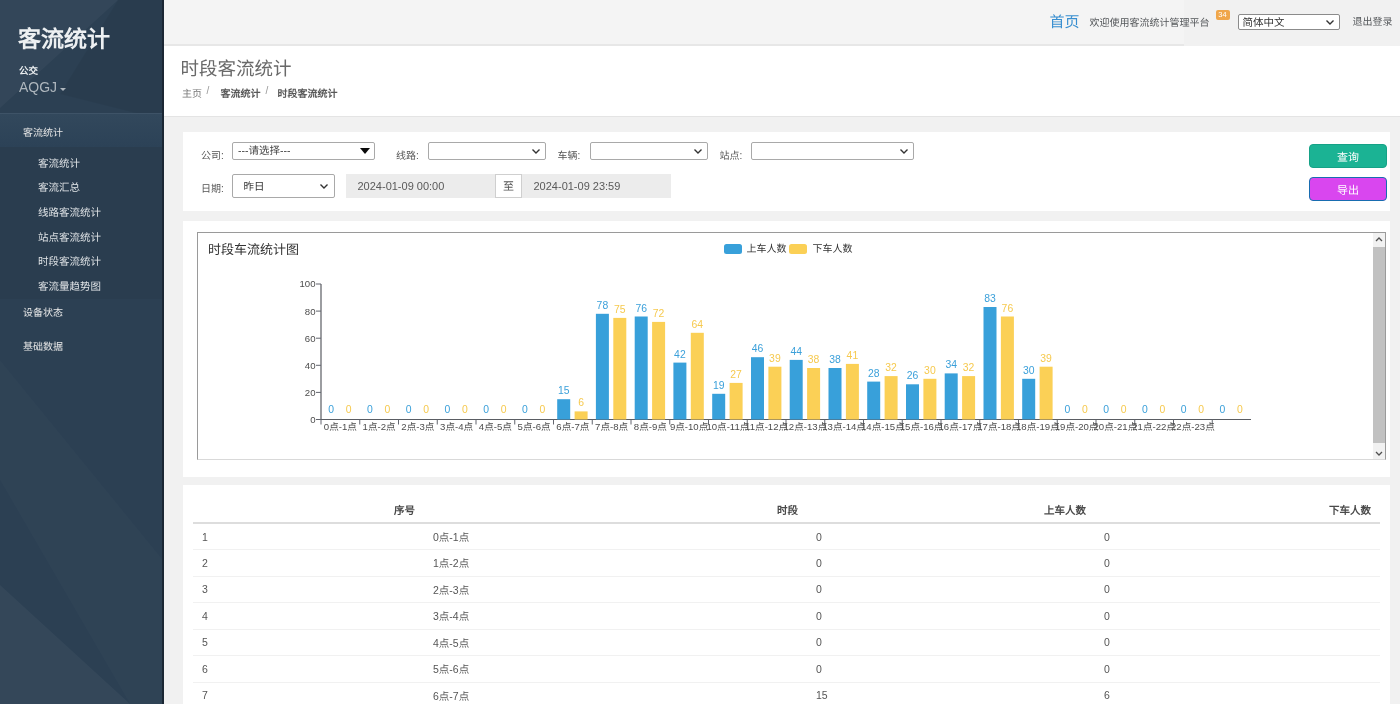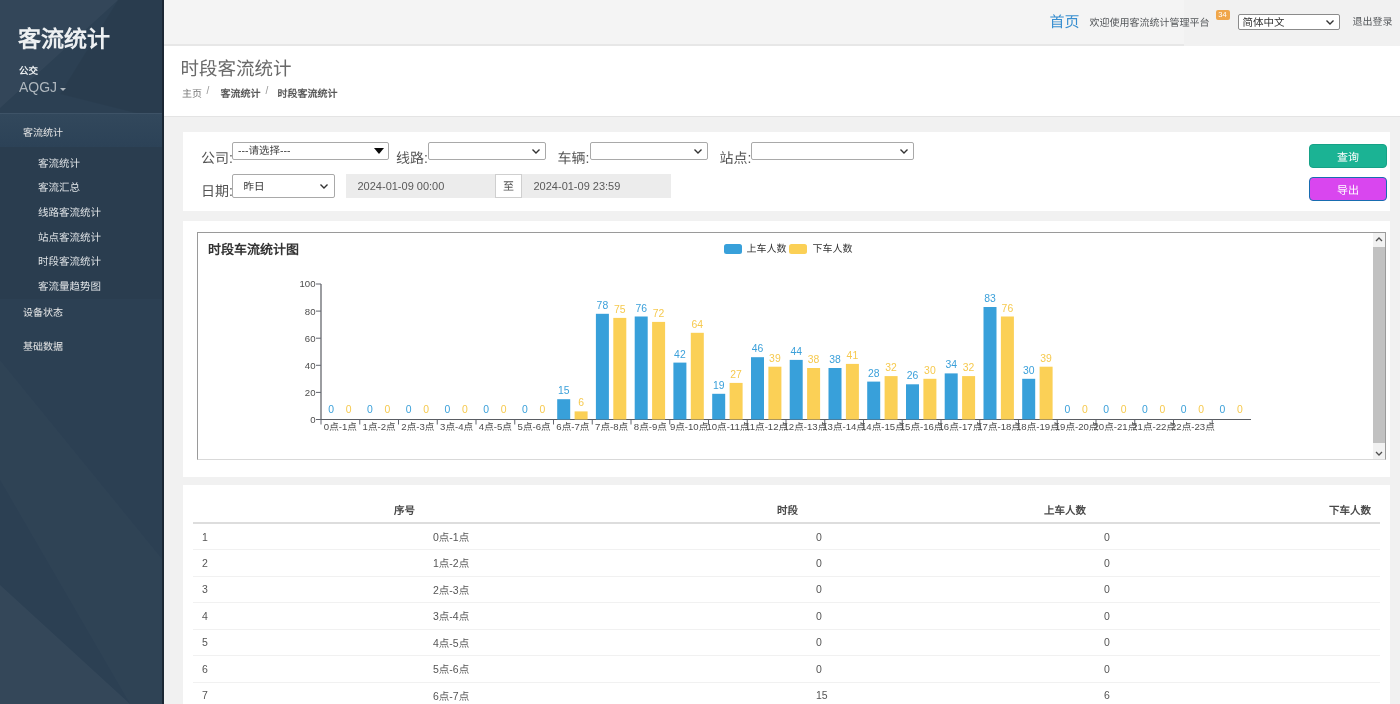--- a/index.html
+++ b/index.html
@@ -31,36 +31,36 @@
 
 
 #headband { position:absolute; left:163.5px; top:46px; width:1237px; height:70.5px; background:#fff; border-bottom:1px solid #E4E4E4; }
 .pagetitle { position:absolute; left:17px; top:8px; font-size:18.5px; color:#696969; }
 .crumb { position:absolute; top:39px; font-size:10px; color:#787878; }
 .crumb.b { font-weight:bold; color:#595959; }
 .crumb.sep { color:#999; }
 
 
 #filter { position:absolute; left:183px; top:132px; width:1207px; height:79px; background:#fff; }
-.flabel { position:absolute; font-size:14px; color:#555;text-align:right; }
+.flabel { position:absolute; font-size:10px; color:#555;text-align:right; }
 .sel { position:absolute; top:10px; height:17.5px; background:#fff; border:1px solid #A9A9A9; border-radius:2px; font-size:10.5px; color:#444; line-height:15px; padding-left:5px; }
 .sel svg.chev { position:absolute; right:5px; top:5.5px; }
 .sel .tri { position:absolute; right:4px; top:5px; width:0; height:0; border-left:5px solid transparent; border-right:5px solid transparent; border-top:6.5px solid #0a0a0a; }
 .dsel { position:absolute; left:48.5px; top:42px; width:103.5px; height:24px; background:#fff; border:1px solid #A9A9A9; border-radius:2px; font-size:10.5px; color:#333; line-height:22px; padding-left:11px; }
 .dsel svg { position:absolute; right:6px; top:9px; }
 .dinput { position:absolute; top:42px; width:149px; height:24px; background:#ECECEC; font-size:11px; color:#5A5A5A; line-height:24px; padding-left:11.5px; }
 .zhibox { position:absolute; left:312px; top:42px; width:27px; height:24px; background:#fff; border:1px solid #CFCFCF; font-size:11px; color:#555; line-height:22px; text-align:center; }
 .btn { position:absolute; left:1126px; width:78px; height:24px; border-radius:4px; color:#fff; font-size:11px; text-align:center; line-height:24px; }
 .btn.green { top:12px; background:#1BB394; border:1px solid #16A287; }
 .btn.blue { top:45px; background:#d946ef; border:1px solid #186DB0; }
 
 
 #chartpanel { position:absolute; left:183px; top:221px; width:1207px; height:255.5px; background:#fff; }
 #chartbox { position:absolute; left:14px; top:11px; width:1189px; height:228px; border:1px solid #9A9A9A; border-bottom-color:#D9D9D9; background:#fff; }
-.ctitle { position:absolute; left:10px; top:6px; font-size:13px; font-weight:bold; color:#333; }
+.ctitle { position:absolute; left:10px; top:6px; font-size:13px; font-weight:normal; color:#333; }
 .lgsw { position:absolute; top:10.5px; width:18px; height:10px; border-radius:2.5px; }
 .lgtx { position:absolute; top:10px; font-size:10px; color:#333; line-height:11px; }
 
 .vscroll { position:absolute; right:0px; top:0px; width:12px; height:226px; background:#F1F1F1; }
 .vscroll .thumb { position:absolute; left:0; top:14px; width:12px; height:196px; background:#C1C1C1; }
 .vscroll .arr { position:absolute; left:0; width:12px; height:13px; background:#F1F1F1; }
 .vscroll .arr.up { top:0; }
 .vscroll .arr.dn { bottom:0; }
 .vscroll .arr svg { position:absolute; left:2px; top:3px; }
 
@@ -112,21 +112,21 @@
   <div class="pagetitle">时段客流统计</div>
   <span class="crumb" style="left:18.5px;">主页</span>
   <span class="crumb sep" style="left:43px;">/</span>
   <span class="crumb b" style="left:57px;">客流统计</span>
   <span class="crumb sep" style="left:102px;">/</span>
   <span class="crumb b" style="left:114px;">时段客流统计</span>
 </div>
 
 <div id="filter">
   <span class="flabel" style="left:18px;top:14.5px;">公司:</span>
-  <span class="sel" style="left:49px;width:157px;">---请选择---<span class="tri"></span></span>
+  <span class="sel" style="left:49px;width:143px;">---请选择---<span class="tri"></span></span>
   <span class="flabel" style="left:213px;top:14.5px;">线路:</span>
   <span class="sel" style="left:245px;width:117.5px;">
       <svg class="chev" width="8" height="6">
         <path d="M0.5 0.5 L4 4 L7.5 0.5" stroke="#333" stroke-width="1.4" fill="none"></path>
       </svg>
     </span>
   <span class="flabel" style="left:374.5px;top:14.5px;">车辆:</span>
   <span class="sel" style="left:406.5px;width:118.5px;">
       <svg class="chev" width="8" height="6">
         <path d="M0.5 0.5 L4 4 L7.5 0.5" stroke="#333" stroke-width="1.4" fill="none"></path>

